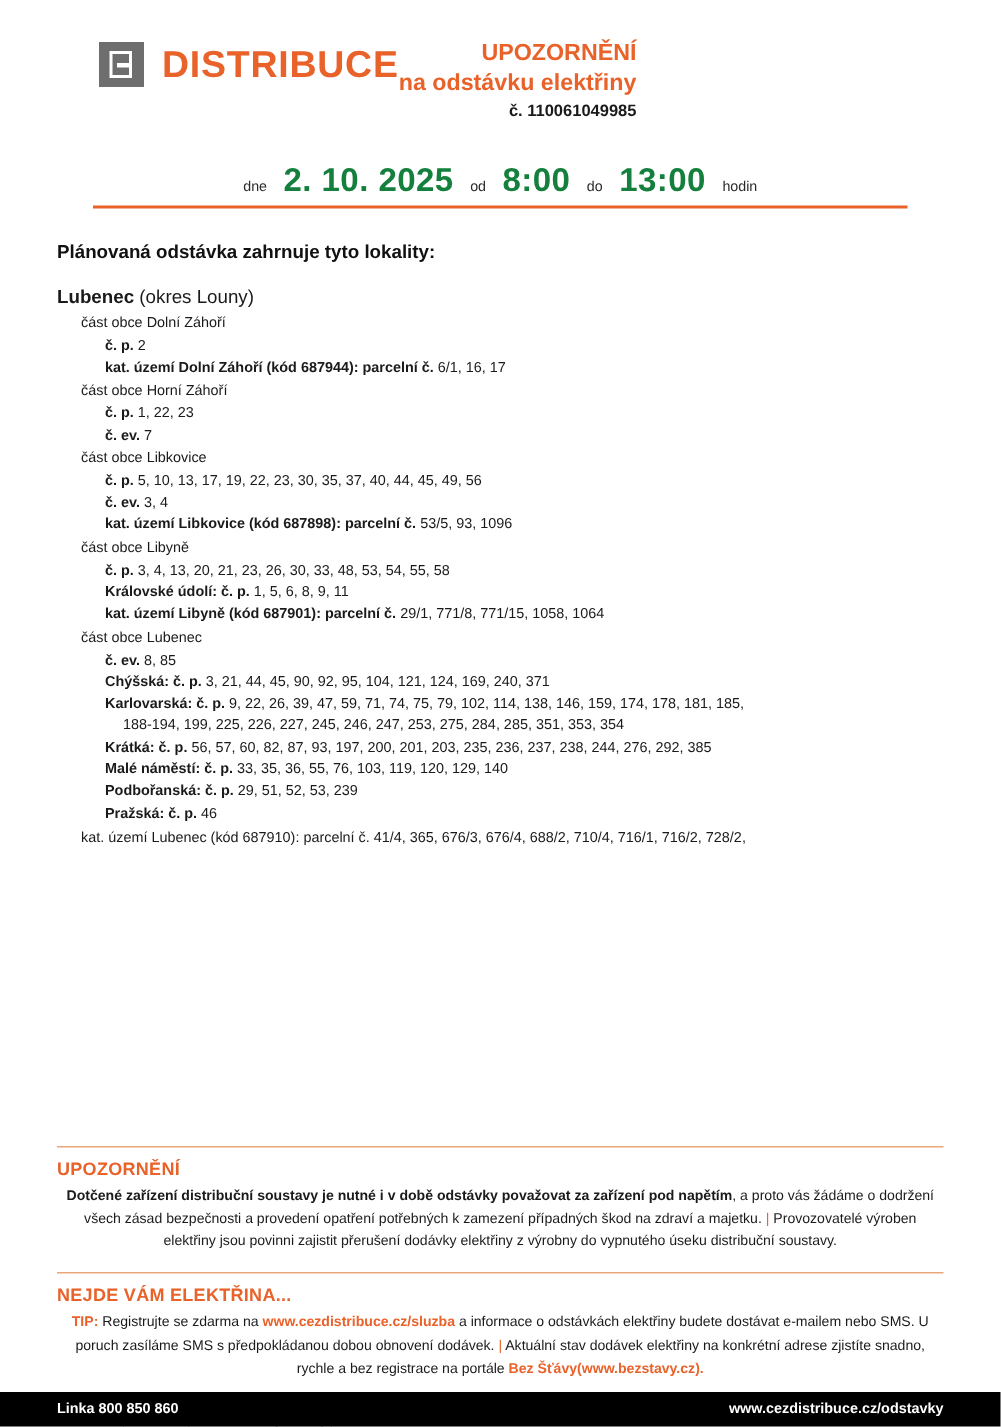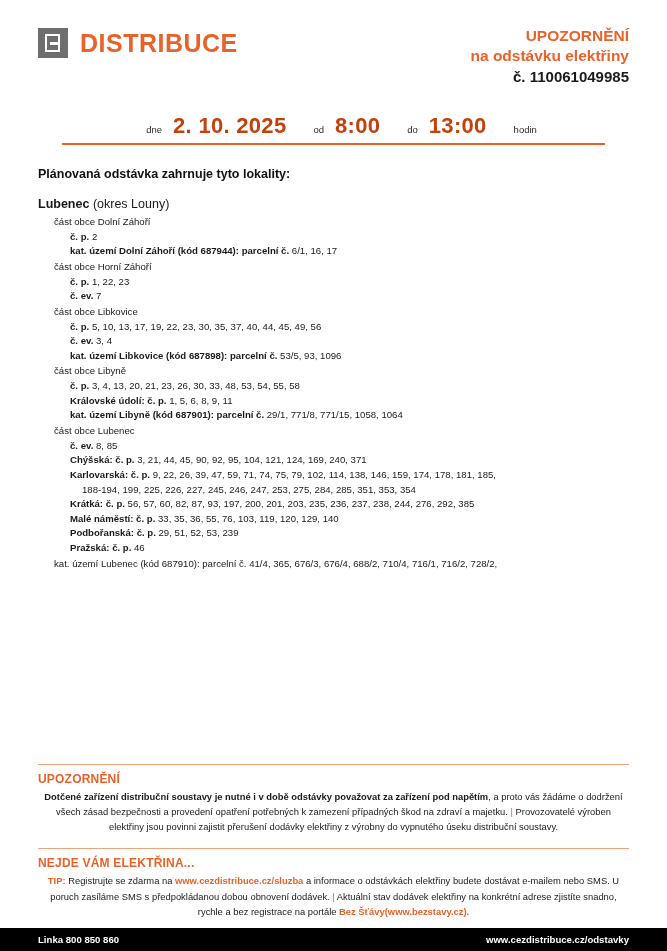--- a/index.html
+++ b/index.html
@@ -20,23 +20,23 @@
   .page {
     position: absolute;
     inset: 0;
     display: flex;
     flex-direction: column;
   }
 
   
   .header {
     display: flex;
-    justify-content: space-between;
     align-items: flex-start;
     padding: 26px 38px 0 38px;
+    margin-left: 28px;
   }
   .brand {
     display: flex;
     align-items: center;
     gap: 12px;
     padding-top: 2px;
   }
   .logo-mark {
     width: 30px;
     height: 30px;
@@ -75,21 +75,21 @@
     text-align: right;
     line-height: 1.32;
   }
   .hr-line1, .hr-line2 {
     color: #E8622A;
     font-size: 15.5px;
     font-weight: bold;
   }
   .hr-line3 {
     color: #1a1a1a;
-    font-size: 15px;
+    font-size: 11px;
     font-weight: bold;
   }
 
   
   .datebar-wrap {
     padding: 26px 38px 0 38px;
   }
   .datebar {
     display: flex;
     align-items: baseline;
@@ -97,26 +97,25 @@
     gap: 9px;
     padding: 0 0 4px 0;
     border-bottom: 2.5px solid #E8622A;
     margin: 0 24px 0 24px;
   }
   .dl-small {
     font-size: 9.5px;
     color: #2a2a2a;
     font-weight: normal;
     padding: 0 2px;
-    margin-left: 16px;
   }
   .dl-big {
     font-size: 22px;
     font-weight: bold;
-    color: #c2410c;
+    color: #15803d;
     letter-spacing: 0.3px;
   }
 
   
   .main {
     padding: 22px 38px 0 38px;
     flex: 1 1 auto;
   }
   .main-title {
     font-size: 12.5px;

